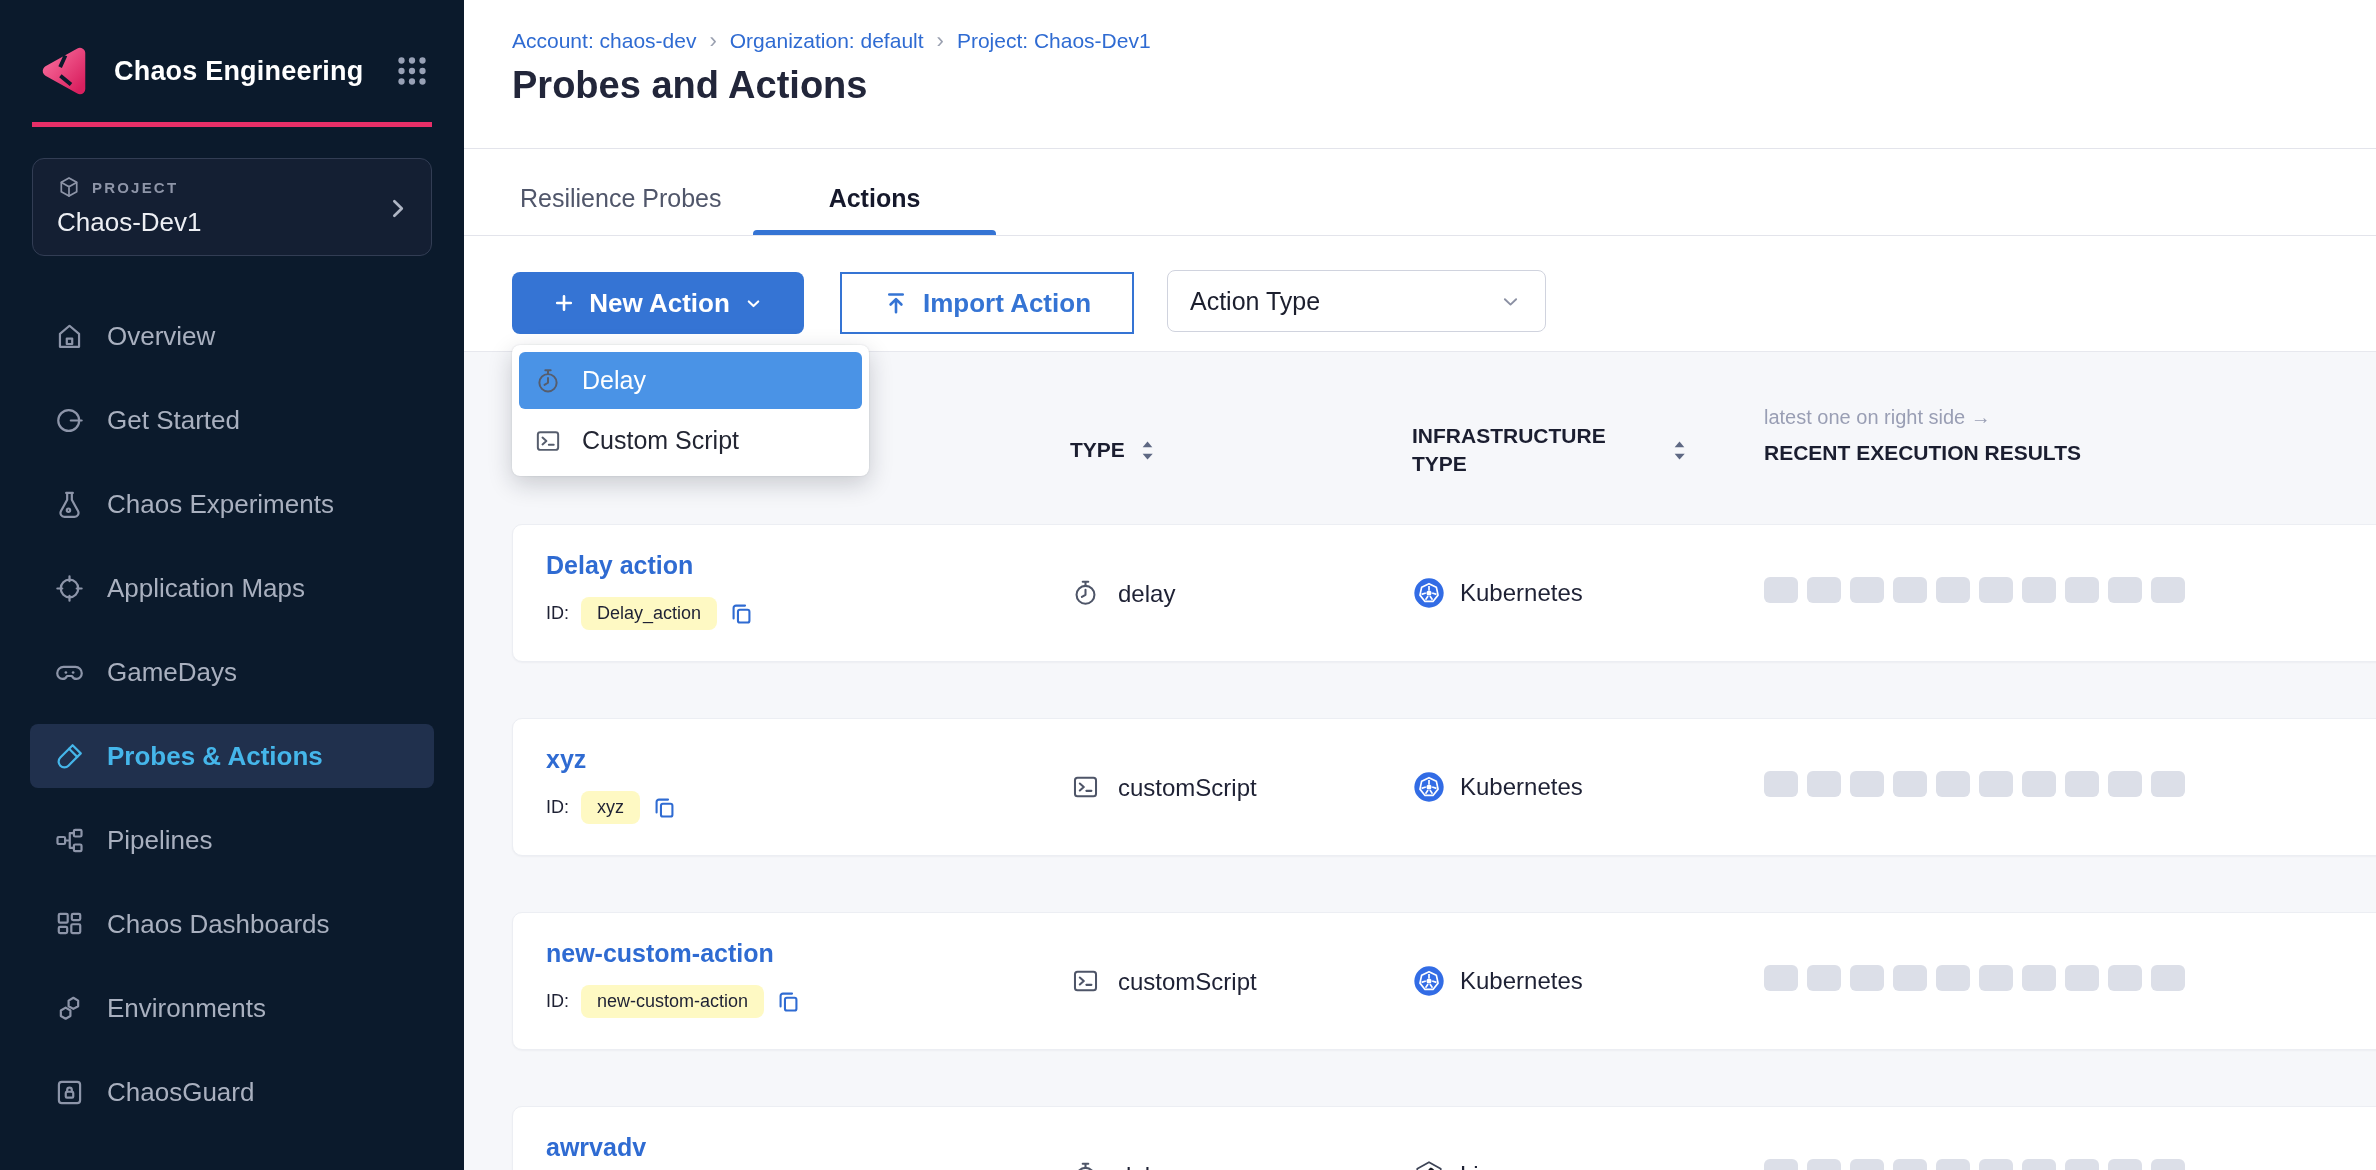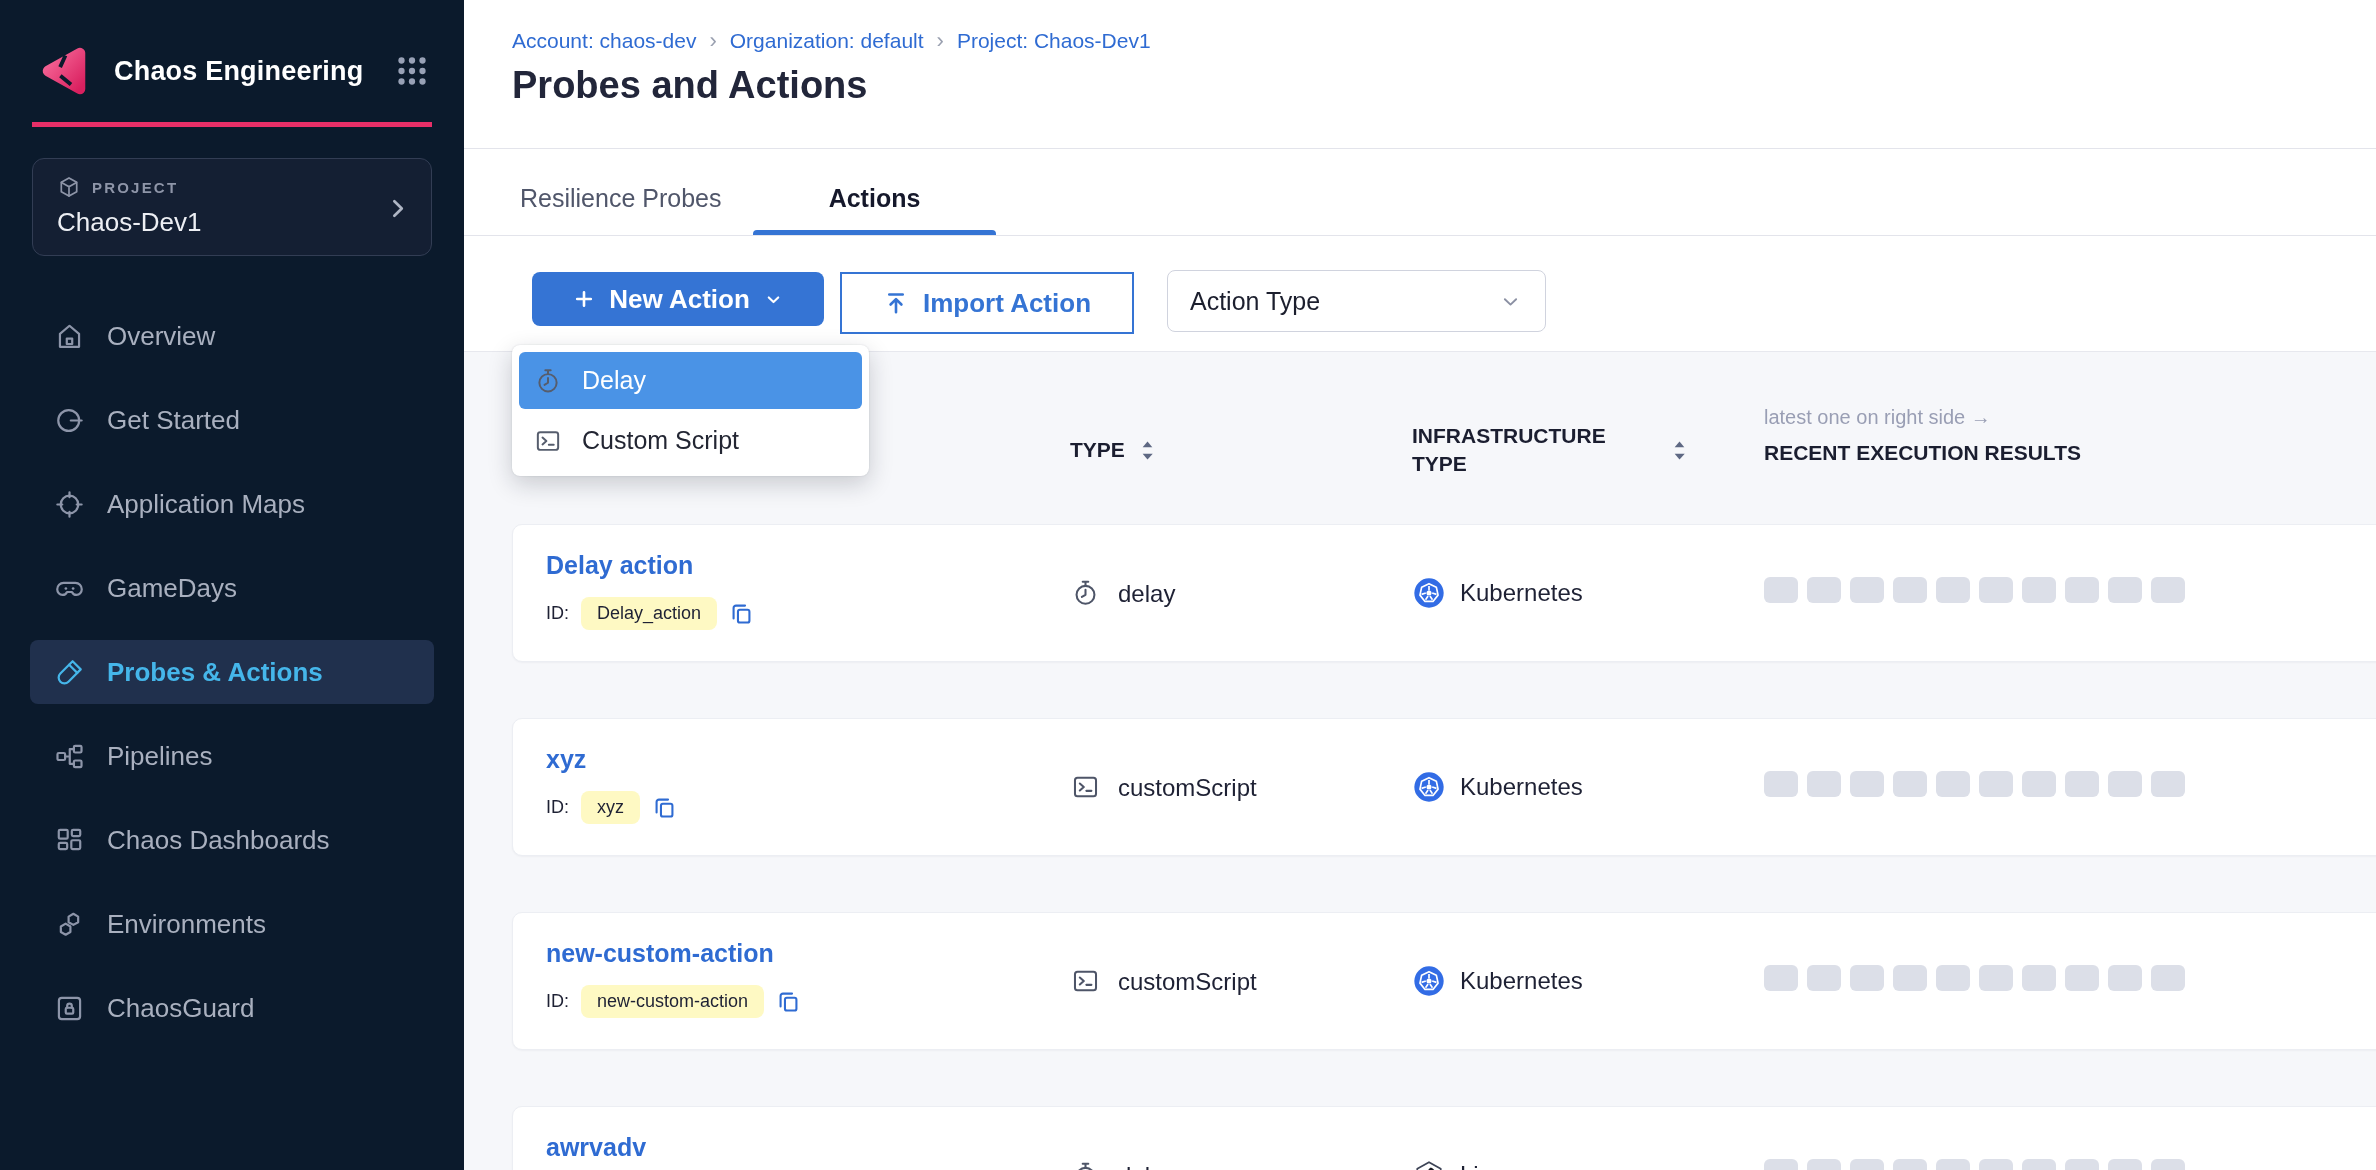--- a/index.html
+++ b/index.html
@@ -34,21 +34,21 @@
   .page-title{position:absolute;left:48px;top:64px;margin:0;font-size:38px;font-weight:700;color:#22263a;}
   .divider{position:absolute;left:0;right:0;height:1px;background:#e3e4eb;}
   .d1{top:148px;}
   .d2{top:235px;}
   .tab{position:absolute;top:184px;font-size:25px;cursor:pointer;}
   .tab.rp{left:56px;color:#50566a;}
   .tab.ac{left:289px;width:243px;text-align:center;color:#15182b;font-weight:700;}
   .tab-underline{position:absolute;left:289px;top:230px;width:243px;height:5px;background:var(--primary-blue,#3574d4);border-radius:4px 4px 0 0;}
 
   button{border:0;background:none;font-family:inherit;cursor:pointer;padding:0;}
-  .btn-new{position:absolute;left:48px;top:272px;width:292px;height:54px;background:var(--primary-blue,#3574d4);border-radius:8px;color:#fff;font-size:26px;font-weight:700;display:flex;align-items:center;justify-content:center;gap:13px;margin-left:20px;}
+  .btn-new{position:absolute;left:48px;top:272px;width:292px;height:62px;background:var(--primary-blue,#3574d4);border-radius:8px;color:#fff;font-size:26px;font-weight:700;display:flex;align-items:center;justify-content:center;gap:13px;}
   .btn-new [data-icon="plus"]{width:24px;height:24px;}
   .btn-new [data-icon="chevron-down"]{width:21px;height:21px;}
   .btn-import{position:absolute;left:376px;top:272px;width:294px;height:62px;box-sizing:border-box;background:#fff;border:2px solid var(--primary-blue,#3574d4);border-radius:0;color:var(--primary-blue,#3574d4);font-size:26px;font-weight:700;display:flex;align-items:center;justify-content:center;gap:14px;}
   .btn-import [data-icon="upload"]{width:26px;height:26px;}
   .select-filter{position:absolute;left:703px;top:270px;width:379px;height:62px;box-sizing:border-box;background:#fff;border:1.5px solid #d0d3de;border-radius:8px;display:flex;align-items:center;justify-content:space-between;padding:0 22px;font-size:25px;color:#1c1f2e;cursor:pointer;}
   .sel-chev{width:25px;height:25px;color:#8b90a3;}
 
   
   .table-area{position:absolute;left:0;top:351px;right:0;bottom:0;background:var(--page-bg,#f6f7fa);border-top:1px solid #e7e8ee;}
   .col-head{position:absolute;display:flex;align-items:center;font-size:21px;font-weight:700;color:#1b1e30;}
@@ -149,20 +149,30 @@
         <div class="nav-item">
           <span class="nav-icon" data-icon="get-started">
             <svg viewBox="0 0 24 24" fill="none" stroke="currentColor" stroke-width="1.7" stroke-linecap="round" stroke-linejoin="round">
               <circle cx="11.4" cy="12" r="8.1"></circle>
               <path d="M13 12h8.4"></path>
             </svg>
           </span>
           <span class="nav-label">Get Started</span>
         </div>
         <div class="nav-item">
+          <span class="nav-icon" data-icon="flask">
+            <svg viewBox="0 0 24 24" fill="none" stroke="currentColor" stroke-width="1.7" stroke-linecap="round" stroke-linejoin="round">
+              <path d="M9.4 3h5.2"></path>
+              <path d="M10.2 3.2v5.1l-4.8 8.8a3.05 3.05 0 0 0 2.7 4.5h7.8a3.05 3.05 0 0 0 2.7-4.5l-4.8-8.8V3.2"></path>
+              <circle cx="11.2" cy="16.4" r="1.3"></circle>
+            </svg>
+          </span>
+          <span class="nav-label">Chaos Experiments</span>
+        </div>
+        <div class="nav-item">
           <span class="nav-icon" data-icon="target">
             <svg viewBox="0 0 24 24" fill="none" stroke="currentColor" stroke-width="1.7" stroke-linecap="round" stroke-linejoin="round">
               <circle cx="12" cy="12" r="6.8"></circle>
               <path d="M12 2.6v3.8M12 17.6v3.8M2.6 12h3.8M17.6 12h3.8"></path>
             </svg>
           </span>
           <span class="nav-label">Application Maps</span>
         </div>
         <div class="nav-item">
           <span class="nav-icon" data-icon="gamepad">

